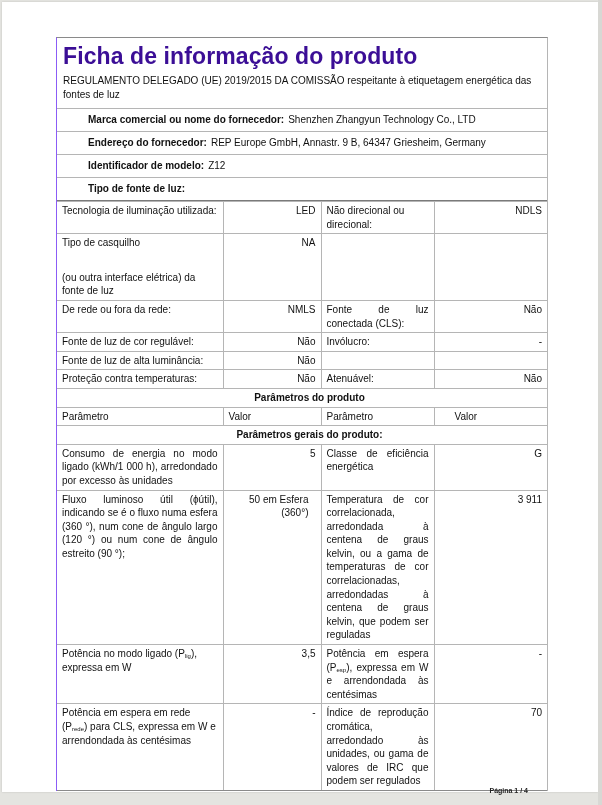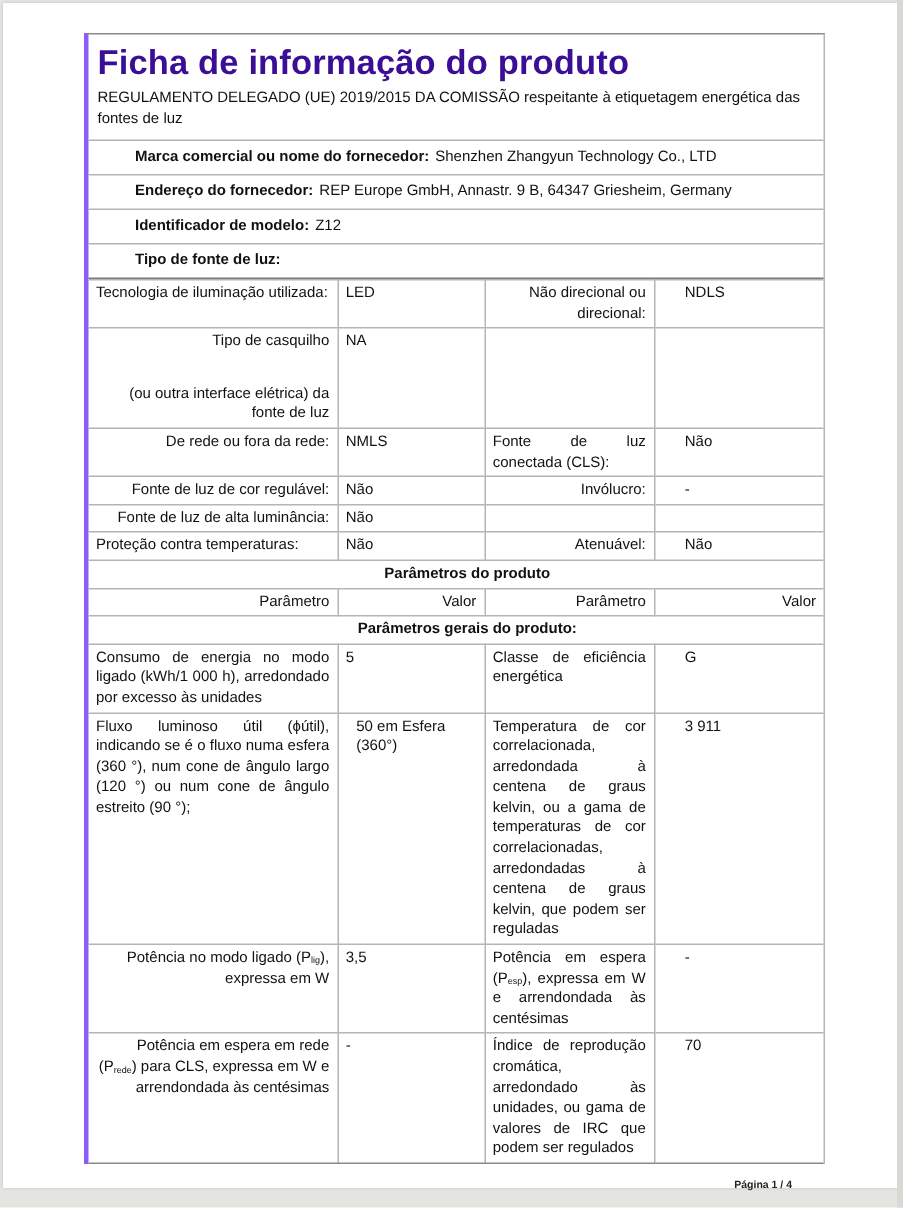--- a/index.html
+++ b/index.html
@@ -19,24 +19,24 @@
       left: 2px;
       top: 2px;
       width: 596px;
       height: 790px;
       background: #ffffff;
       box-shadow: 0 0 2px rgba(0,0,0,0.15);
     }
     .sheet {
       position: absolute;
       left: 54px;
-      top: 20px;
+      top: 35px;
       width: 490px;
       border-top: 1px solid #8a8a8a;
-      border-left: 3px solid #8b5cf6;
+      border-left: 1px solid #8b5cf6;
       border-right: 1px solid #b5b5b5;
     }
     .title {
       font-size: 23px;
       font-weight: bold;
       color: #3b0e96;
       padding: 3px 6px 0 6px;
       line-height: 30px;
       letter-spacing: 0.1px;
     }
@@ -64,25 +64,24 @@
       width: 490px;
       table-layout: fixed;
       font-size: 10px;
       line-height: 13.6px;
       color: #111;
     }
     table.grid td {
       border: 1px solid #b5b5b5;
       vertical-align: top;
       padding: 2px 5px 2px 5px;
-      text-align: right;
     }
     table.grid tr td:first-child { border-left: none; }
     table.grid tr td:last-child { border-right: none; padding-left: 20px; }
-    table.grid td.c { text-align: left; margin-top: 40px; }
+    table.grid td.c { text-align: right; margin-top: 40px; }
     table.grid td.j { text-align: justify; }
     table.grid td.sec {
       text-align: center;
       font-weight: bold;
       padding-top: 2px;
       padding-bottom: 2px;
     }
     table.grid tr.lastrow td { border-bottom: 1px solid #8a8a8a; }
     sub.s { font-size: 6px; line-height: 0; vertical-align: -1px; }
 

